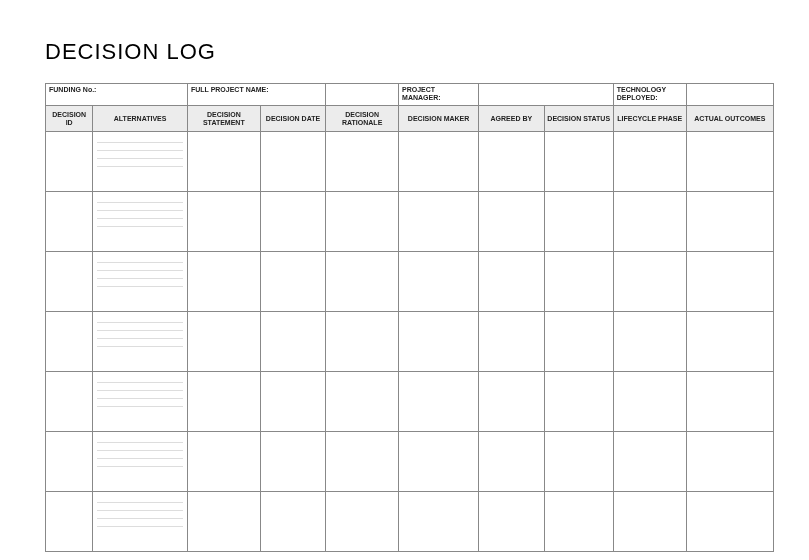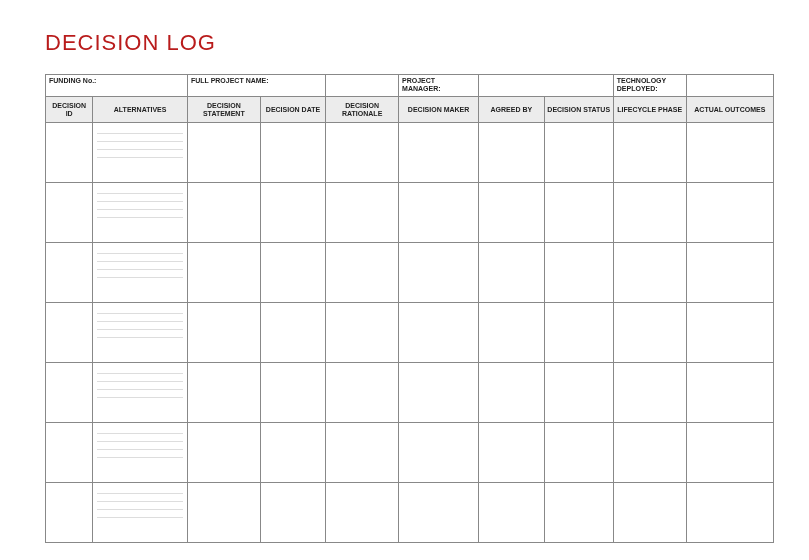--- a/index.html
+++ b/index.html
@@ -11,23 +11,24 @@
     width: 809px;
     height: 560px;
     overflow: hidden;
   }
   .page {
     padding: 30px 35px 30px 45px;
   }
   .title {
     font-size: 22px;
     letter-spacing: 1px;
-    color: #b91c1c;
+    color: #000000;
     margin-bottom: 18px;
     font-weight: normal;
+    margin-top: 9px;
   }
   table {
     border-collapse: collapse;
     width: 100%;
     table-layout: fixed;
   }
   .info-row td {
     border: 1px solid #888;
     font-size: 7px;
     font-weight: bold;

